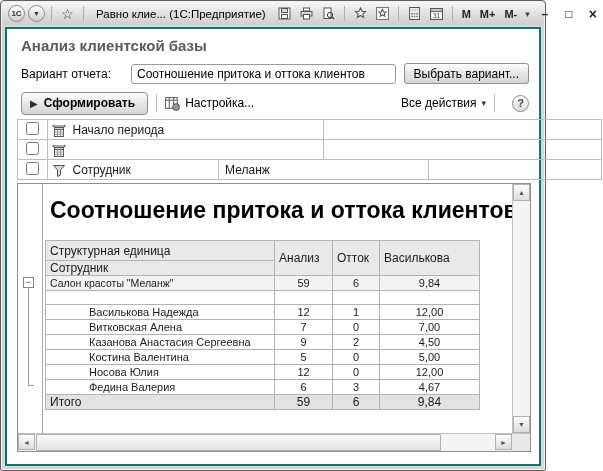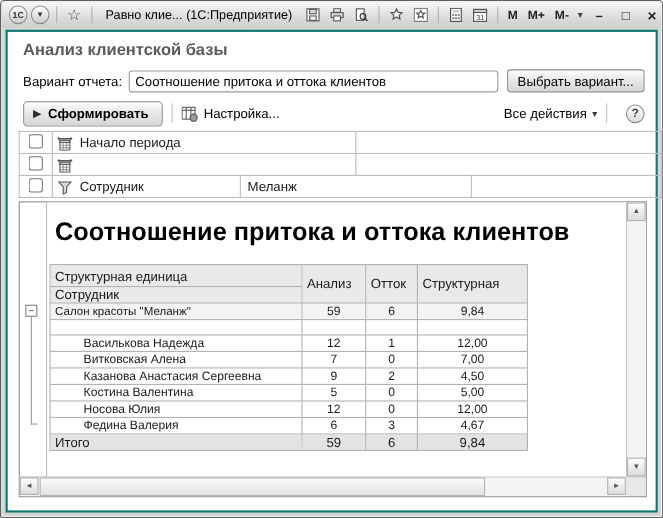--- a/index.html
+++ b/index.html
@@ -1,19 +1,19 @@
 <!DOCTYPE html>
 <html><head>
 <meta charset="utf-8">
 <style>
   * { margin:0; padding:0; box-sizing:border-box; }
   html,body { background:#fff; }
   body { width:603px; height:471px; font-family:"Liberation Sans","DejaVu Sans",sans-serif; color:#1a1a1a; }
 
-  .window { position:relative; width:603px; height:471px;
+  .window { position:relative; width:546px; height:471px;
     background:#d6d6d6; border:1px solid #5f5f5f; border-radius:4px 4px 2px 2px;
     box-shadow: inset 0 0 0 1px #f2f2f2; }
 
   
   .titlebar { position:absolute; left:1px; right:1px; top:1px; height:23px;
     display:flex; align-items:center; gap:3px; padding:0 6px;
     background:linear-gradient(#f7f7f7,#dcdcdc 60%,#cfcfcf);
     border-radius:3px 3px 0 0; font-size:11.5px; color:#111; }
   .tb-circle { width:17px; height:17px; border-radius:50%; border:1px solid #8a8a8a;
     background:linear-gradient(#ffffff,#cccccc); display:flex; align-items:center; justify-content:center;
@@ -31,21 +31,21 @@
   .win-btn.close { font-size:14px; }
 
   
   .client { position:absolute; left:4px; right:4px; top:26px; bottom:4px;
     background:#fff; border:2px solid #0f766e; }
 
   .page-title { position:absolute; left:14px; top:8px; font-size:15px; font-weight:bold; color:#5b5b5b; }
 
   .variant-row { position:absolute; left:14px; right:10px; top:34px; height:21px;
     display:flex; align-items:center; font-size:12px; }
-  .variant-label { flex:0 0 auto; margin-right:6px; color:#000; }
+  .variant-label { flex:0 0 auto; margin-right:20px; color:#000; }
   .variant-input { flex:1 1 auto; height:20px; border:1px solid #9a9a9a; border-radius:3px;
     font-family:inherit; font-size:12px; padding:0 5px; color:#000; background:#fff; }
   .btn { height:21px; border:1px solid #8f8f8f; border-radius:3px;
     background:linear-gradient(#fefefe,#e8e8e8 45%,#d6d6d6); font-family:inherit; font-size:12px;
     color:#000; padding:0 9px; }
   .variant-btn { flex:0 0 auto; margin-left:8px; }
 
   .toolbar { position:absolute; left:14px; right:10px; top:62px; height:24px;
     display:flex; align-items:center; font-size:12px; }
   .generate-btn { font-weight:bold; display:flex; align-items:center; gap:6px; height:23px;
@@ -84,21 +84,21 @@
 
   .report-table { position:absolute; left:2px; top:56px; border-collapse:collapse; table-layout:fixed; }
   .report-table td { border:1px solid #b3b3b3; font-size:11px; padding:0 4px; height:15px;
     overflow:hidden; white-space:nowrap; }
   .report-table tr.hdr td { background:#e9e9e9; font-size:12px; height:20px; }
   .report-table tr.subhdr td { background:#e9e9e9; font-size:12px; height:15px; }
   .report-table tr.grp td { background:#f3f3f3; }
   .report-table tr.empty td { height:14px; }
   .report-table tr.total td { background:#e3e3e3; font-size:12px; }
   .report-table td.num { text-align:center; }
-  .report-table td.indent { padding-left:30px; }
+  .report-table td.indent { padding-left:43px; }
 
   
   .vscroll { grid-column:3; grid-row:1; background:#f4f4f4; border-left:1px solid #c2c2c2;
     display:flex; flex-direction:column; justify-content:space-between; }
   .hscroll { grid-column:1 / span 2; grid-row:2; background:#f4f4f4; border-top:1px solid #c2c2c2;
     display:flex; align-items:stretch; }
   .corner { grid-column:3; grid-row:2; background:#e8e8e8; border-top:1px solid #c2c2c2; }
   .sb-btn { width:17px; height:16px; background:linear-gradient(#fdfdfd,#dcdcdc);
     border:1px solid #b0b0b0; display:flex; align-items:center; justify-content:center;
     font-size:7px; color:#555; flex:0 0 auto; }
@@ -302,21 +302,21 @@
               <col style="width:229px">
               <col style="width:58px">
               <col style="width:47px">
               <col style="width:100px">
             </colgroup>
           <tbody>
               <tr class="hdr">
             <td>Структурная единица</td>
             <td rowspan="2">Анализ</td>
             <td rowspan="2">Отток</td>
-            <td rowspan="2">Структурная</td>
+            <td rowspan="2">Василькова</td>
           </tr>
           <tr class="subhdr">
             <td>Сотрудник</td>
           </tr>
           <tr class="grp">
             <td style="font-size:10.5px;">Салон красоты "Меланж"</td>
             <td class="num">59</td>
             <td class="num">6</td>
             <td class="num">9,84</td>
           </tr>

